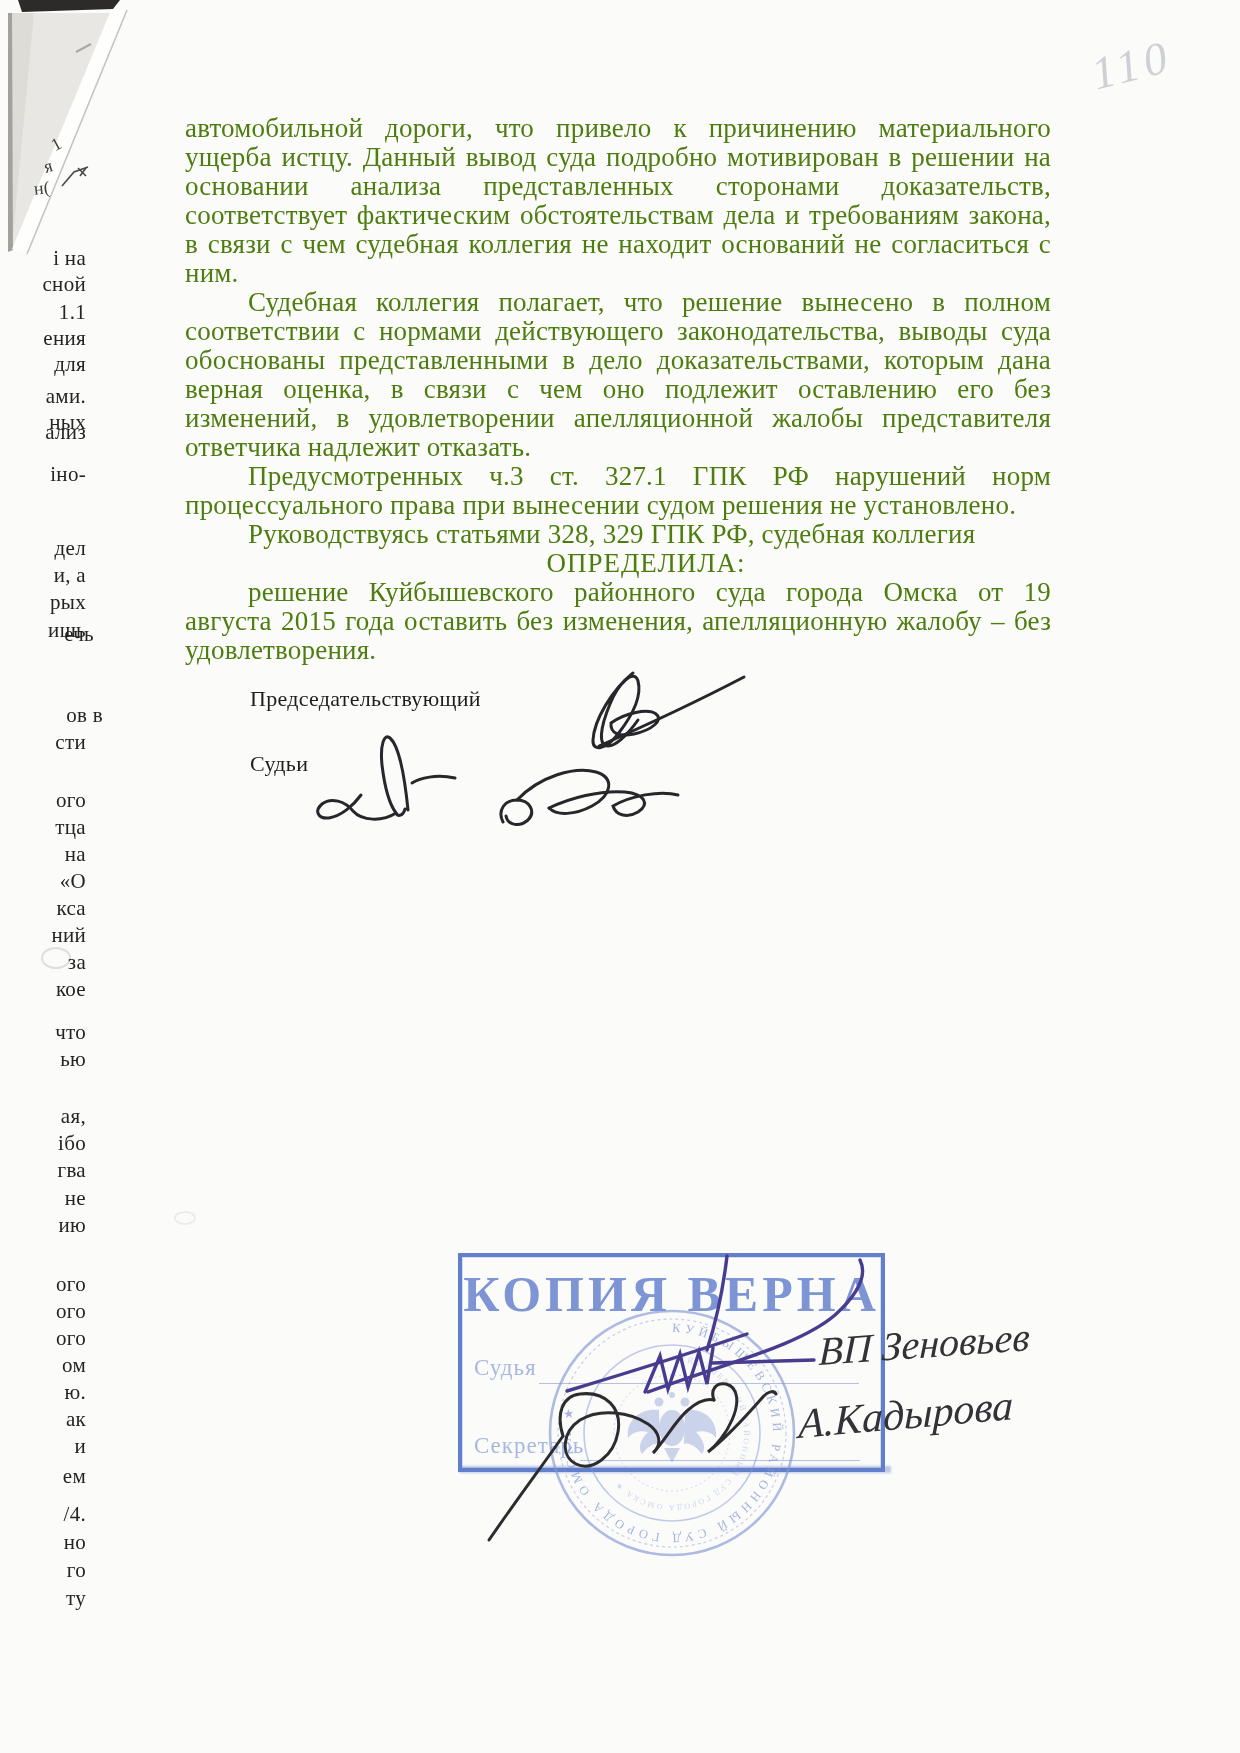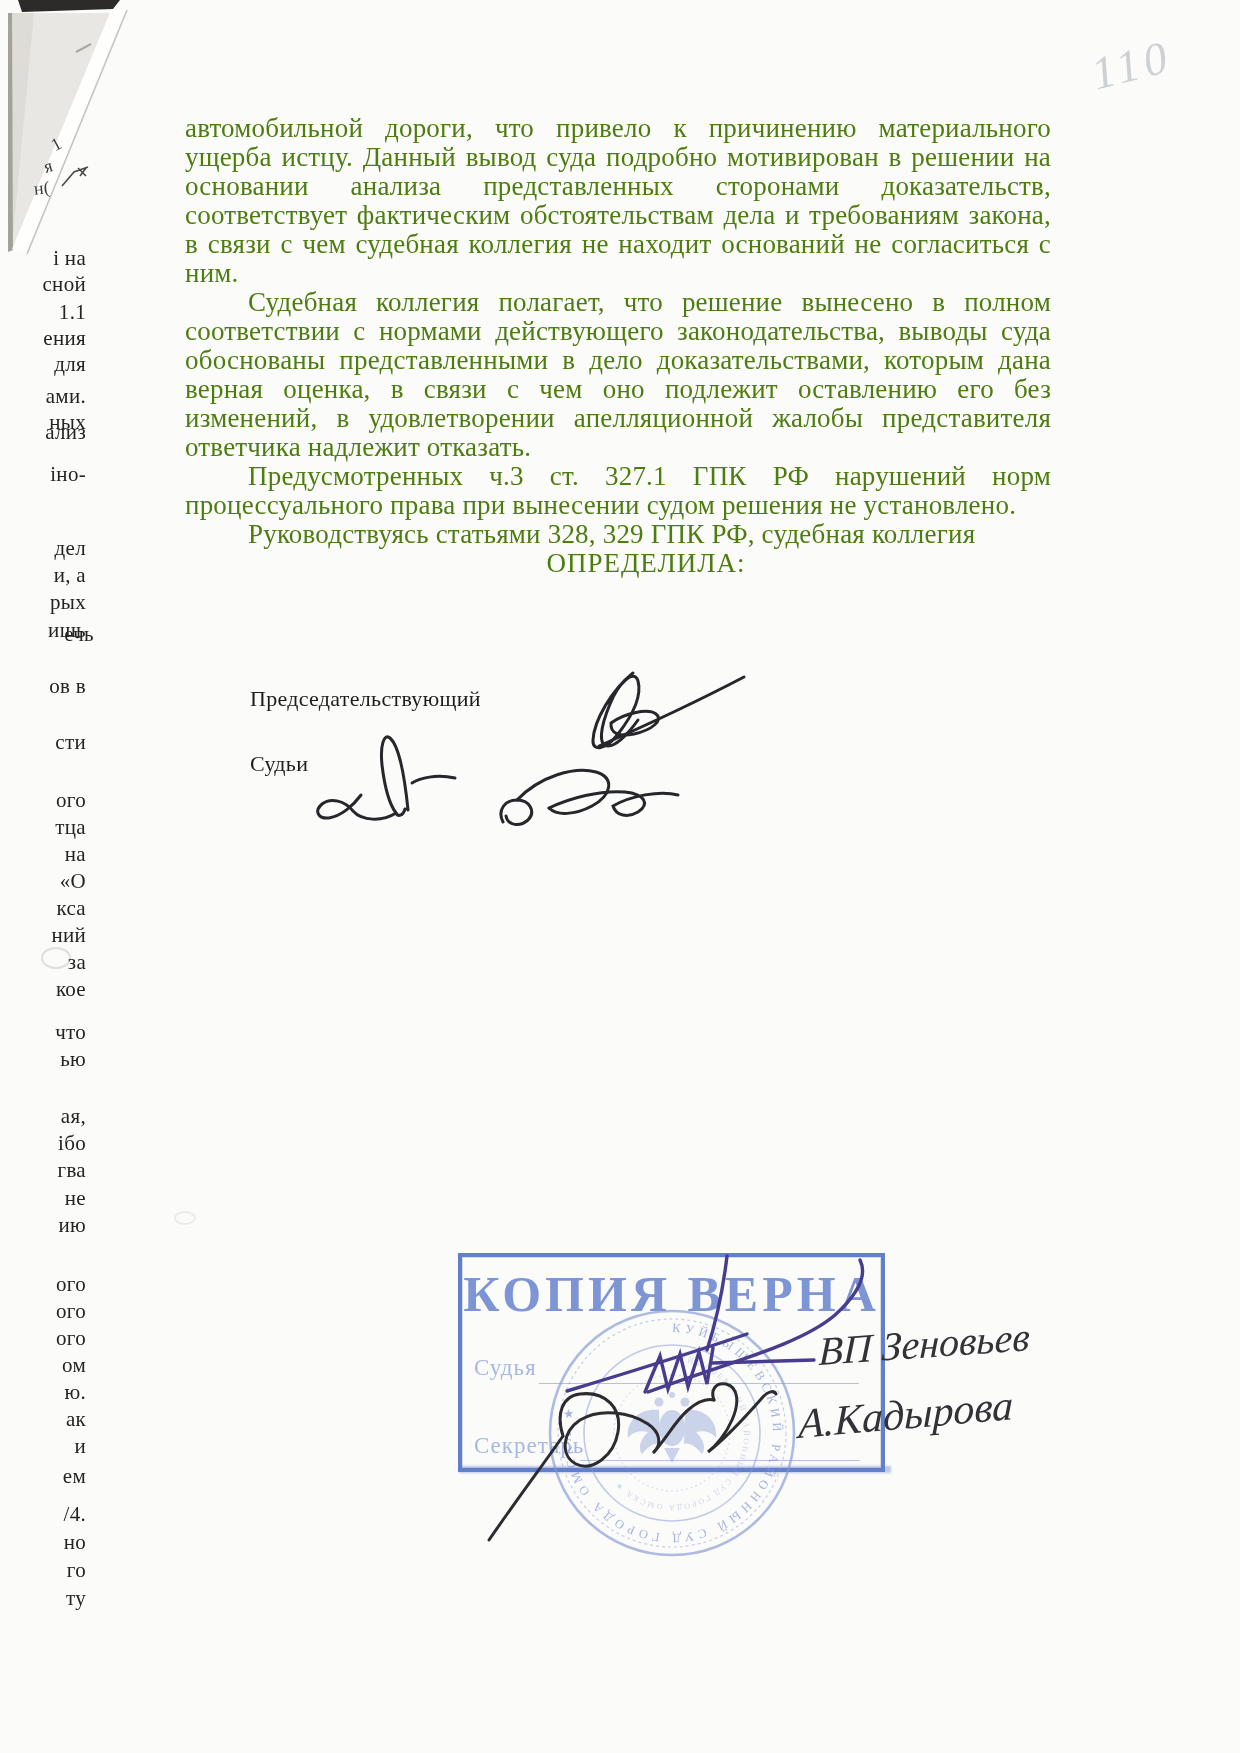--- a/index.html
+++ b/index.html
@@ -78,20 +78,21 @@
   <ellipse cx="56" cy="958" rx="14" ry="10" fill="none" stroke="#bdbdba" stroke-width="2" opacity=".45"></ellipse>
   <ellipse cx="185" cy="1218" rx="10" ry="6" fill="none" stroke="#cfcfcb" stroke-width="1.5" opacity=".4"></ellipse>
 </svg>
 
 <div class="doc-text">
   <p class="noind">автомобильной дороги, что привело к причинению материального ущерба истцу. Данный вывод суда подробно мотивирован в решении на основании анализа представленных сторонами доказательств, соответствует фактическим обстоятельствам дела и требованиям закона, в связи с чем судебная коллегия не находит оснований не согласиться с ним.</p>
   <p>Судебная коллегия полагает, что решение вынесено в полном соответствии с нормами действующего законодательства, выводы суда обоснованы представленными в дело доказательствами, которым дана верная оценка, в связи с чем оно подлежит оставлению его без изменений, в удовлетворении апелляционной жалобы представителя ответчика надлежит отказать.</p>
   <p>Предусмотренных ч.3 ст. 327.1 ГПК РФ нарушений норм процессуального права при вынесении судом решения не установлено.</p>
   <p>Руководствуясь статьями 328, 329 ГПК РФ, судебная коллегия</p>
   <p class="heading">ОПРЕДЕЛИЛА:</p>
+  <p>решение Куйбышевского районного суда города Омска от 19 августа 2015 года оставить без изменения, апелляционную жалобу – без удовлетворения.</p>
 </div>
 
 <div class="sig-label" style="top:686px;">Председательствующий</div>
 <div class="sig-label" style="top:751px;">Судьи</div>
 
 <div class="stamp-box">
   <div class="stamp-title">КОПИЯ ВЕРНА</div>
   <div class="stamp-row-label" style="top:98px;">Судья</div>
   <div class="stamp-line" style="left:77px;top:126px;width:320px;"></div>
   <div class="stamp-row-label" style="top:176px;">Секретарь</div>
@@ -173,21 +174,21 @@
 <span class="mfrag" style="top: 352px;">для</span>
 <span class="mfrag" style="top: 384px;">ами.</span>
 <span class="mfrag" style="top: 410px;">ных</span>
 <span class="mfrag" style="top: 420px;">ализ</span>
 <span class="mfrag" style="top: 462px;">іно-</span>
 <span class="mfrag" style="top: 536px;">дел</span>
 <span class="mfrag" style="top: 563px;">и, а</span>
 <span class="mfrag" style="top: 590px;">рых</span>
 <span class="mfrag" style="top: 618px;">ишь</span>
 <span class="mfrag" style="top: 622px; padding-left: 8px;">ечь</span>
-<span class="mfrag" style="top: 674px;">ов в</span>
+<span class="mfrag" style="top: 703px; padding-left: 17px;">ов в</span>
 <span class="mfrag" style="top: 730px;">сти</span>
 <span class="mfrag" style="top: 788px;">ого</span>
 <span class="mfrag" style="top: 815px;">тца</span>
 <span class="mfrag" style="top: 842px;">на</span>
 <span class="mfrag" style="top: 869px;">«О</span>
 <span class="mfrag" style="top: 896px;">кса</span>
 <span class="mfrag" style="top: 923px;">ний</span>
 <span class="mfrag" style="top: 950px;">за</span>
 <span class="mfrag" style="top: 977px;">кое</span>
 <span class="mfrag" style="top: 1020px;">что</span>

